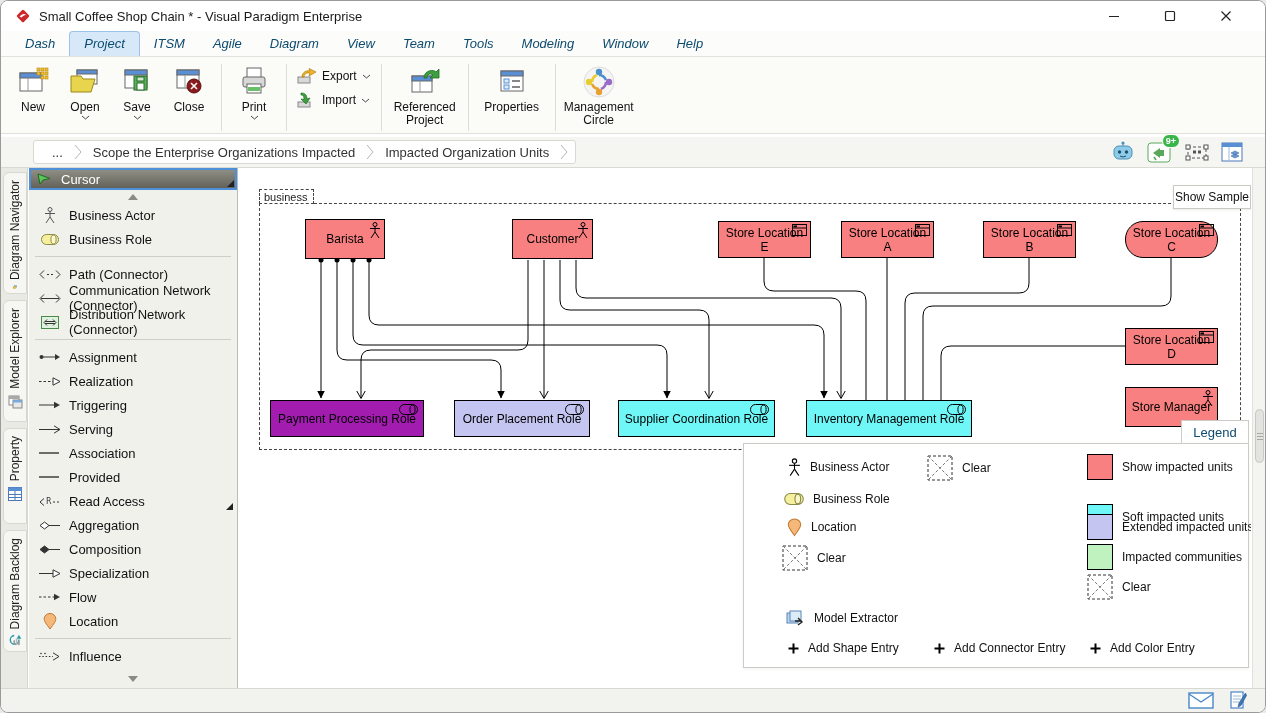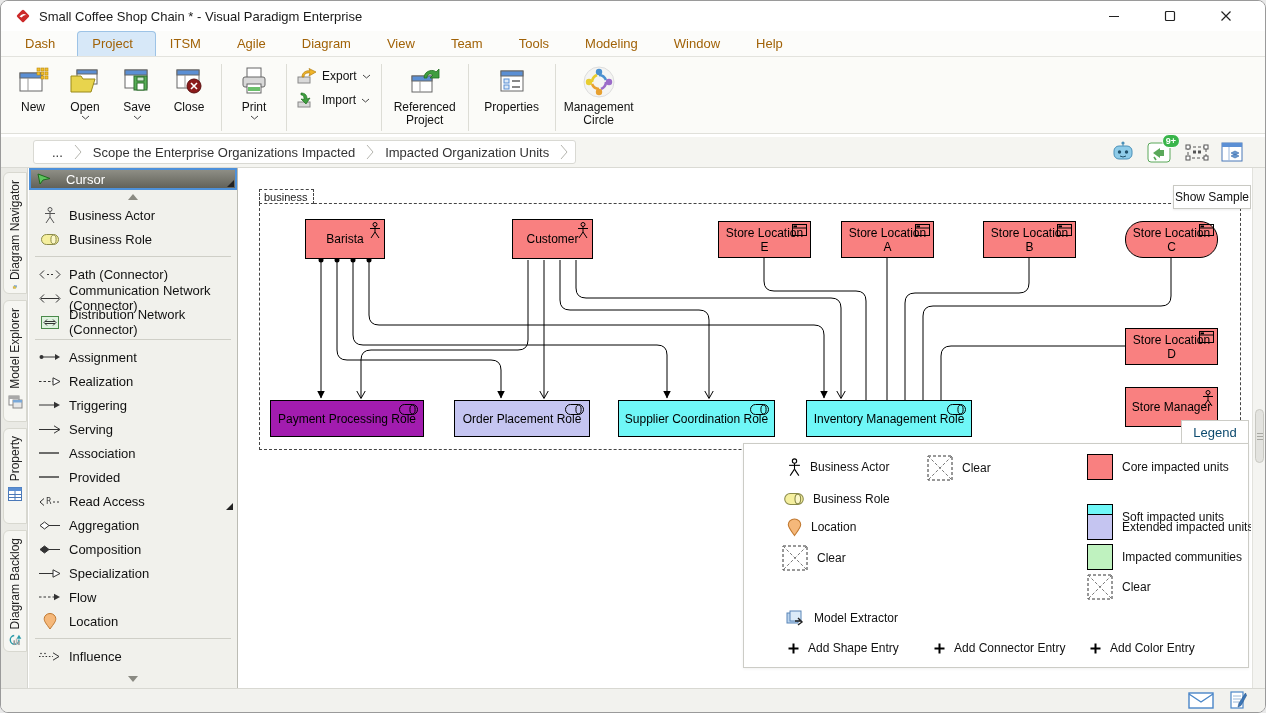--- a/index.html
+++ b/index.html
@@ -9,21 +9,21 @@
 
   
   .titlebar{position:absolute;left:0;top:0;right:0;height:30px;background:#fff;display:flex;align-items:center;padding:0 10px;}
   .titlebar .vp-logo{width:16px;height:16px;margin:0 8px 0 4px;}
   .titlebar .title{font-size:13px;color:#1a1a1a;}
   .win-controls{margin-left:auto;display:flex;align-items:center;gap:26px;padding-right:14px;}
   .wc{width:30px;height:22px;display:flex;align-items:center;justify-content:center;cursor:default;}
 
   
   .menubar{position:absolute;left:0;top:30px;right:0;height:26px;background:#fcfcfa;display:flex;align-items:flex-end;padding-left:10px;border-bottom:1px solid #e3e3de;}
-  .menu-item{font-size:13px;color:#a16207;padding:4px 22px 5px 14px;cursor:default;}
+  .menu-item{font-size:13px;color:#0c4a6e;padding:4px 14px 5px 14px;cursor:default;font-style:italic;}
   .menu-item.active{background:#d7e8f8;border:1px solid #9dc3e6;border-bottom:none;border-radius:4px 4px 0 0;}
 
   
   .toolbar{position:absolute;left:0;top:56px;right:0;height:77px;background:#fbfbf8;border-bottom:1px solid #e0e0da;display:flex;align-items:flex-start;padding:5px 4px 0 6px;}
   .tbtn{display:flex;flex-direction:column;align-items:center;width:52px;padding-top:2px;cursor:default;}
   .tbtn.wide{width:74px;}
   .tbtn .ticon{height:36px;display:flex;align-items:center;justify-content:center;}
   .tbtn .tlabel{font-size:12px;color:#111;text-align:center;line-height:13px;margin-top:1px;}
   .tbtn .chev{margin-top:1px;}
   .tsep{width:1px;align-self:stretch;background:#ddddd6;margin:2px 6px;}
@@ -44,21 +44,21 @@
   .main{position:absolute;left:0;top:167px;right:0;bottom:24px;background:#fff;}
   .side-strip{position:absolute;left:0;top:0;bottom:0;width:27px;background:#eaeae5;border-right:1px solid #d6d6d0;}
   .vtab{position:absolute;left:2px;width:24px;background:#f6f6f2;border:1px solid #d8d8d0;border-radius:6px 0 0 6px;
     display:flex;flex-direction:column;align-items:center;justify-content:flex-start;gap:5px;padding:7px 0 4px 0;cursor:default;}
   .vtab .vt{writing-mode:vertical-rl;transform:rotate(180deg);font-size:12px;color:#222;white-space:nowrap;}
 
   .palette{position:absolute;left:28px;top:0;bottom:0;width:209px;background:#f1f1ec;border-right:1px solid #bcbcb4;overflow:hidden;}
   .prow{display:flex;align-items:center;gap:6px;height:24px;padding-left:8px;font-size:13px;color:#111;cursor:default;position:relative;}
   .prow .picon{width:26px;display:flex;justify-content:center;flex-shrink:0;}
   .psep{height:1px;background:#cfcfc7;margin:5px 6px;}
-  .cursor-row{height:22px;background:linear-gradient(#8e8e85,#62625a);border:2px solid #4d90d9;display:flex;align-items:center;gap:13px;
+  .cursor-row{height:22px;background:linear-gradient(#8e8e85,#62625a);border:2px solid #4d90d9;display:flex;align-items:center;gap:8px;
     padding-left:6px;color:#fff;font-size:13px;position:relative;cursor:default;}
   .corner-tri{position:absolute;right:1px;bottom:1px;width:0;height:0;border-left:7px solid transparent;border-bottom:7px solid #222;}
   .parrow{display:flex;justify-content:center;align-items:center;height:13px;cursor:default;}
 
   
   .canvas{position:absolute;left:238px;top:0;width:1012px;bottom:0;background:#fff;overflow:hidden;}
   .connectors{position:absolute;left:0;top:0;}
   .boundary{position:absolute;left:20px;top:35px;width:982px;height:247px;border:1px dashed #444;}
   .boundary-label{position:absolute;left:20px;top:21px;height:15px;border:1px dashed #444;background:#fff;
     font-size:11px;color:#222;padding:1px 6px 0 4px;line-height:13px;}
@@ -758,21 +758,21 @@
         <div class="lg-row" style="left:183px;top:10px;height:28px;">
           <svg width="26" height="26" viewBox="0 0 26 26">
               <rect x="1" y="1" width="24" height="24" fill="#fff" stroke="#333" stroke-dasharray="3,2"></rect>
               <path d="M1,1 L25,25 M25,1 L1,25" stroke="#777" stroke-dasharray="3,2" fill="none"></path>
             </svg>
           <span>Clear</span>
         </div>
 
         <div class="lg-row" style="left:343px;top:10px;">
           <span class="swatch" style="background: rgb(249, 128, 128);"></span>
-          <span>Core impacted units</span>
+          <span>Show impacted units</span>
         </div>
         <div class="lg-row" style="left:343px;top:40px;margin-top:20px;">
           <span class="swatch" style="background: rgb(111, 247, 247);"></span>
           <span>Soft impacted units</span>
         </div>
         <div class="lg-row" style="left:343px;top:70px;">
           <span class="swatch" style="background: rgb(197, 197, 241);"></span>
           <span>Extended impacted units</span>
         </div>
         <div class="lg-row" style="left:343px;top:100px;">

